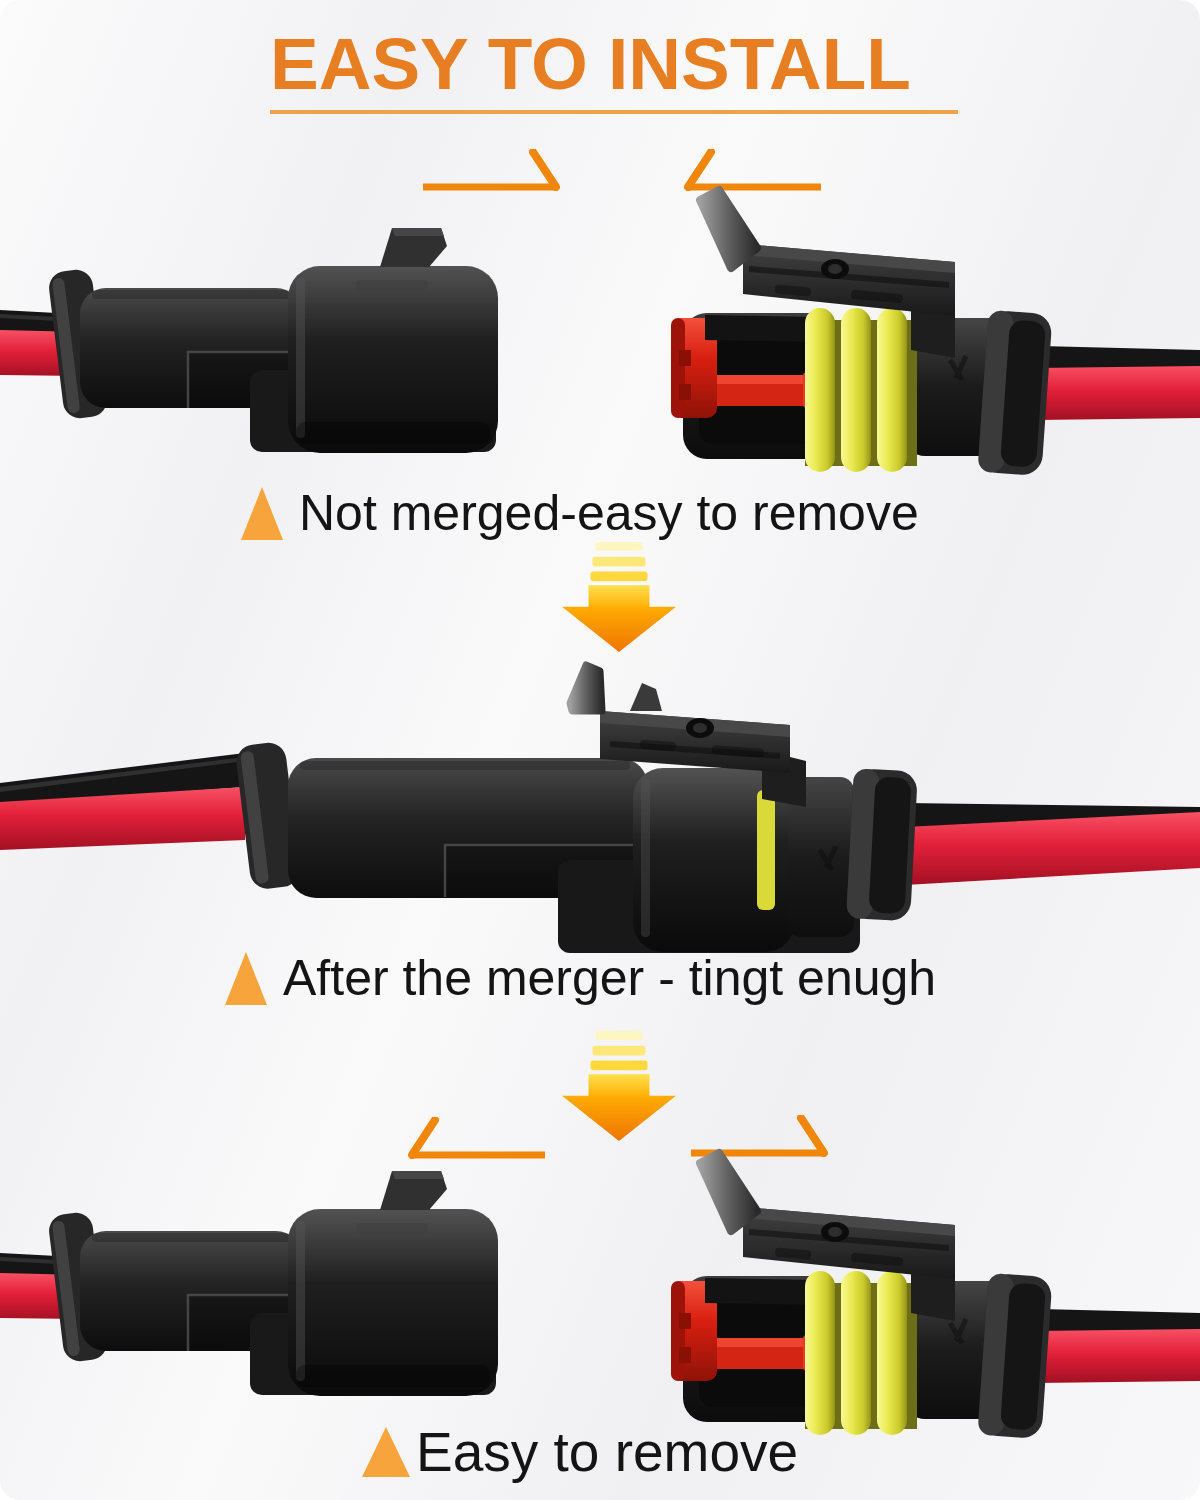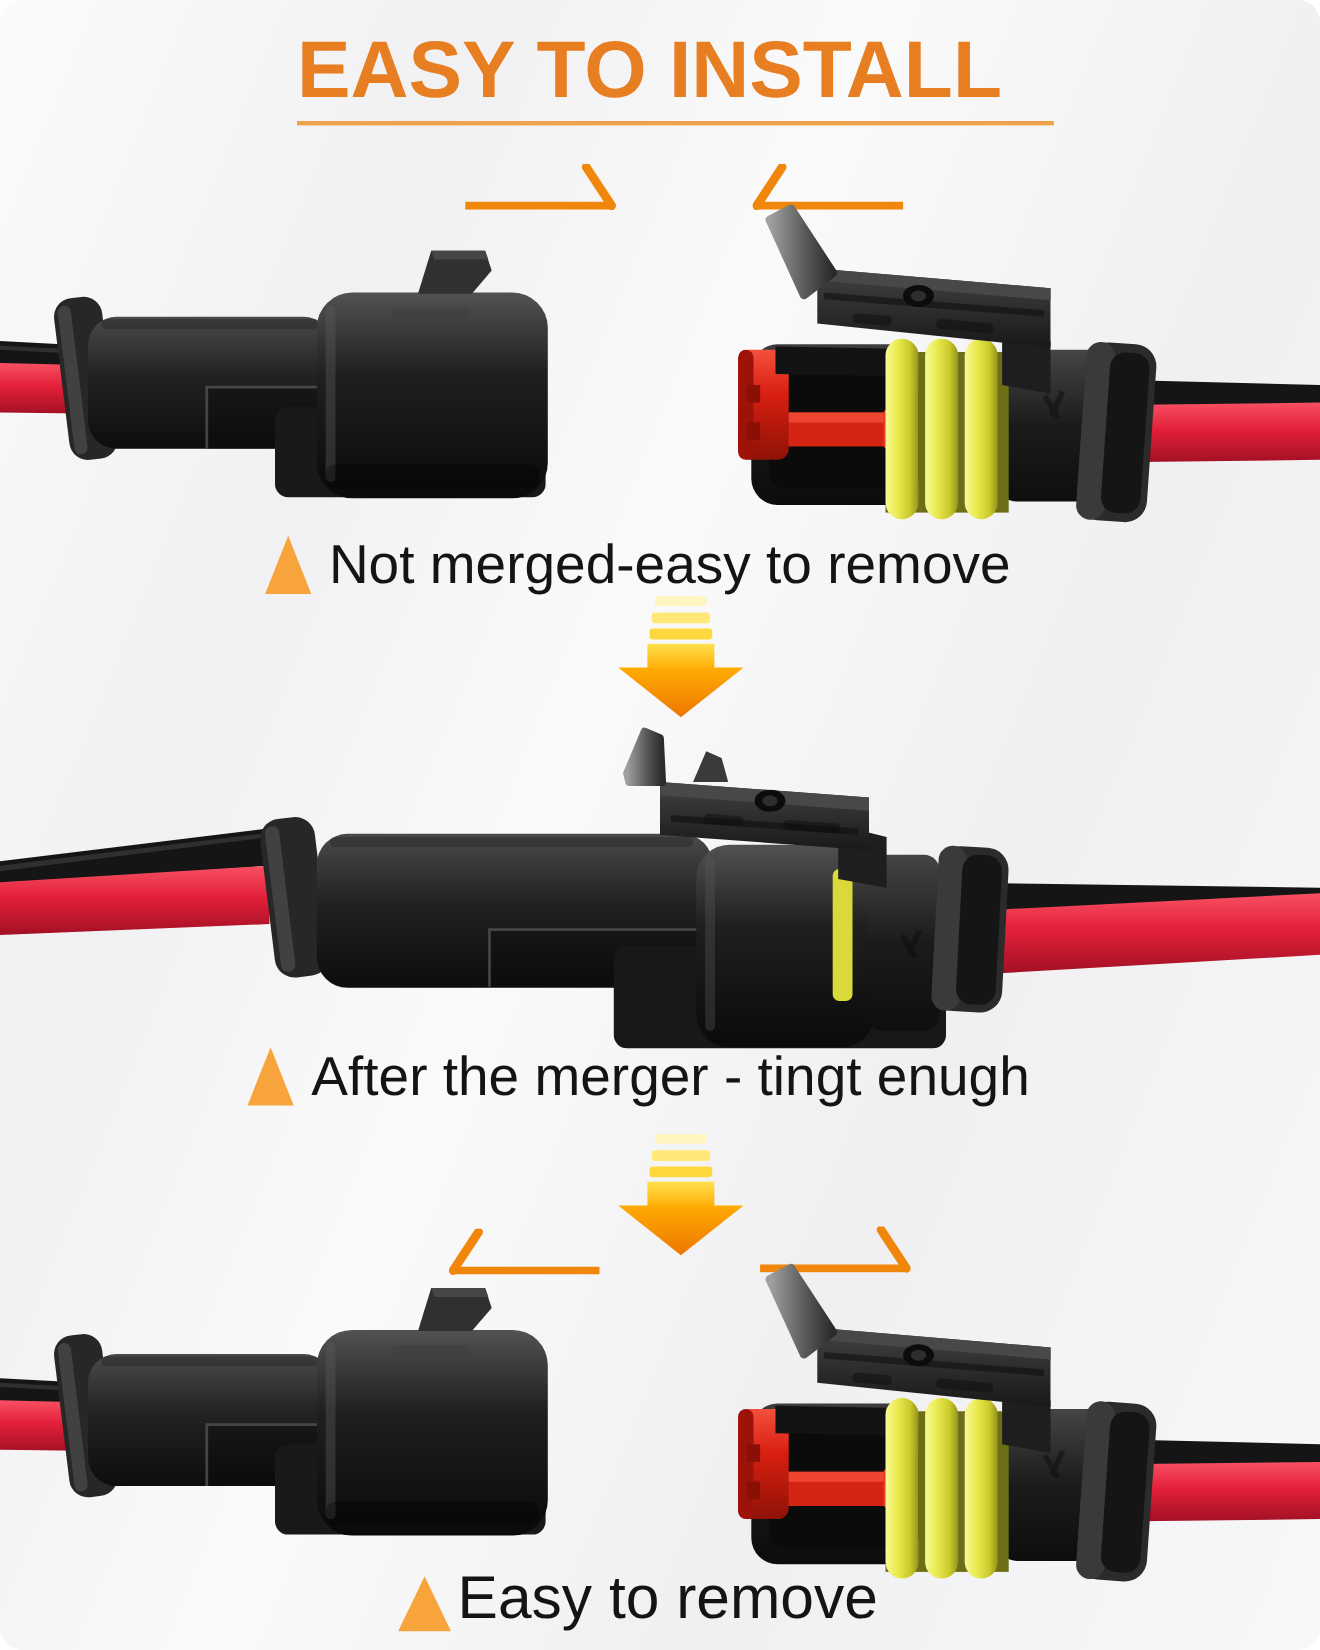--- a/index.html
+++ b/index.html
@@ -13,21 +13,21 @@
   .page-title{
     margin:0;left:270px;top:24px;font-size:73px;font-weight:bold;
     color:#e87e22;letter-spacing:0px;line-height:1.1;white-space:nowrap;
   }
   .title-rule{left:270px;top:110px;width:688px;height:4px;background:#efa24c;}
   .caption{display:flex;align-items:center;color:#141414;font-size:50px;line-height:1.1;white-space:nowrap;}
   .tri{width:0;height:0;border-left:21px solid transparent;border-right:21px solid transparent;
        border-bottom:53px solid #f7a43c;margin-right:16px;flex:0 0 auto;}
   .cap1{left:241px;top:486px;}
   .cap2{left:225px;top:951px;}
-  .cap3{left:362px;top:1422px;font-size:55px;align-items:flex-end;}
+  .cap3{left:362px;top:1422px;font-size:55px;}
   .cap3 .tri{margin-right:6px;border-left-width:24px;border-right-width:24px;border-bottom-width:50px;}
   .mark{width:140px;height:42px;}
   .mark-tl{left:420px;top:149px;}
   .mark-tr{left:684px;top:149px;transform:scaleX(-1);}
   .mark-bl{left:408px;top:1117px;transform:scaleX(-1);}
   .mark-br{left:688px;top:1115px;}
   .arrow{width:118px;height:113px;}
   .arrow1{left:560px;top:541px;}
   .arrow2{left:560px;top:1030px;}
   .male-top{left:0;top:220px;width:600px;height:270px;}

